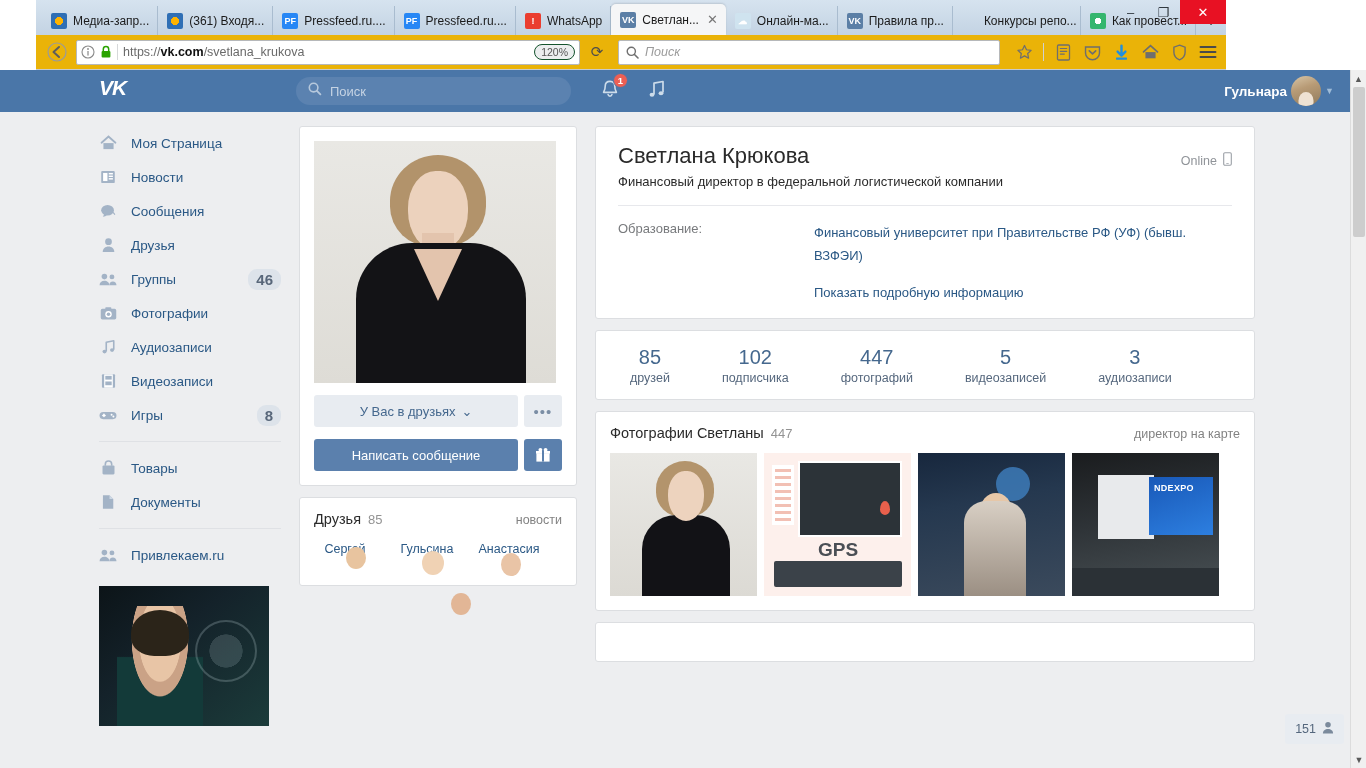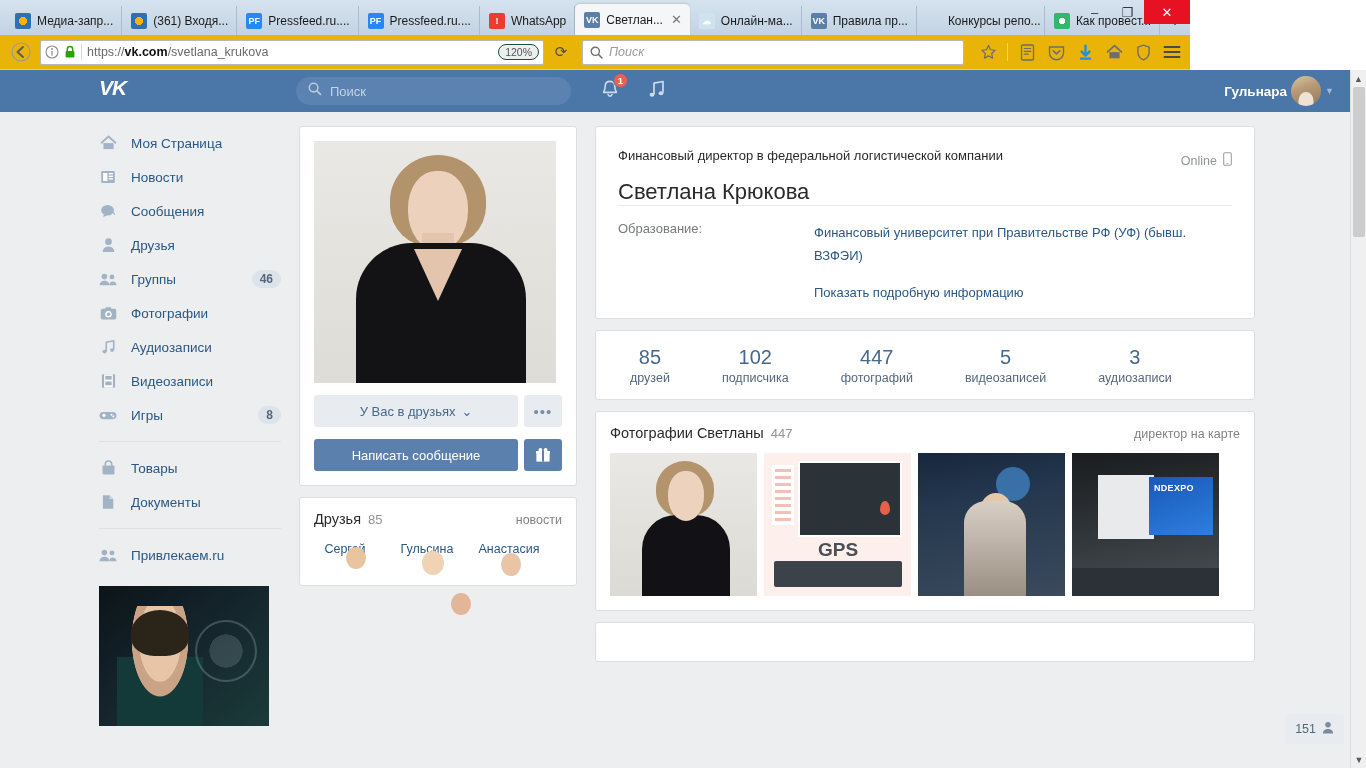--- a/index.html
+++ b/index.html
@@ -4,21 +4,21 @@
 <style>
   * { box-sizing: border-box; margin: 0; padding: 0; }
   html, body {
     width: 1366px; height: 768px;
     overflow: hidden;
     font-family: "Liberation Sans", sans-serif;
     background: #ffffff;
   }
 
   
-  #window-chrome { width: 1190px; }
+  #window-chrome { width: 1190px; margin-left: 36px; }
 
   #tabstrip {
     height: 35px;
     background: linear-gradient(#d6e3ef, #c3d3e3);
     display: flex;
     align-items: flex-end;
     padding-left: 6px;
     position: relative;
   }
   .tab {
@@ -200,21 +200,21 @@
     position: relative;
   }
   .nav-item .ico {
     width: 18px; flex:0 0 18px;
     display:flex; align-items:center; justify-content:center;
     color:#a3b3c6;
   }
   .nav-item .badge {
     position:absolute; right: 0;
     background:#dde3ea; color:#58677a;
-    font-size:12px; font-weight:700;
+    font-size:15px; font-weight:700;
     border-radius:9px; padding: 2px 8px;
   }
   .nav-sep { height:1px; background:#dfe1e5; margin: 9px 0 9px 0; }
   #side-ad {
     margin-top: 14px;
     width: 170px; height: 140px;
     background: linear-gradient(140deg,#0c1418 0%, #14222a 40%, #1b3b3a 100%);
     position: relative; overflow:hidden;
   }
   #side-ad .face {
@@ -836,22 +836,22 @@
       <div class="card" id="profile-head-card">
         <div id="online-status">
           <span>Online</span>
           <span>
             <svg width="9" height="14" viewBox="0 0 9 14">
                 <rect x=".7" y=".7" width="7.6" height="12.6" rx="1.2" fill="none" stroke="#9ba0a6" stroke-width="1.1"></rect>
                 <rect x="3.2" y="11.2" width="2.6" height="0.9" rx=".4" fill="#9ba0a6"></rect>
               </svg>
           </span>
         </div>
+        <div id="profile-name">Светлана Крюкова</div>
         <div id="profile-occupation">Финансовый директор в федеральной логистической компании</div>
-        <div id="profile-name">Светлана Крюкова</div>
 
         <div class="info-sep"></div>
 
         <div class="info-row">
           <span class="info-label">Образование:</span>
           <span class="info-value">Финансовый университет при Правительстве РФ (УФ) (бывш. ВЗФЭИ)</span>
         </div>
 
         <div id="show-detail-link">Показать подробную информацию</div>
       </div>

